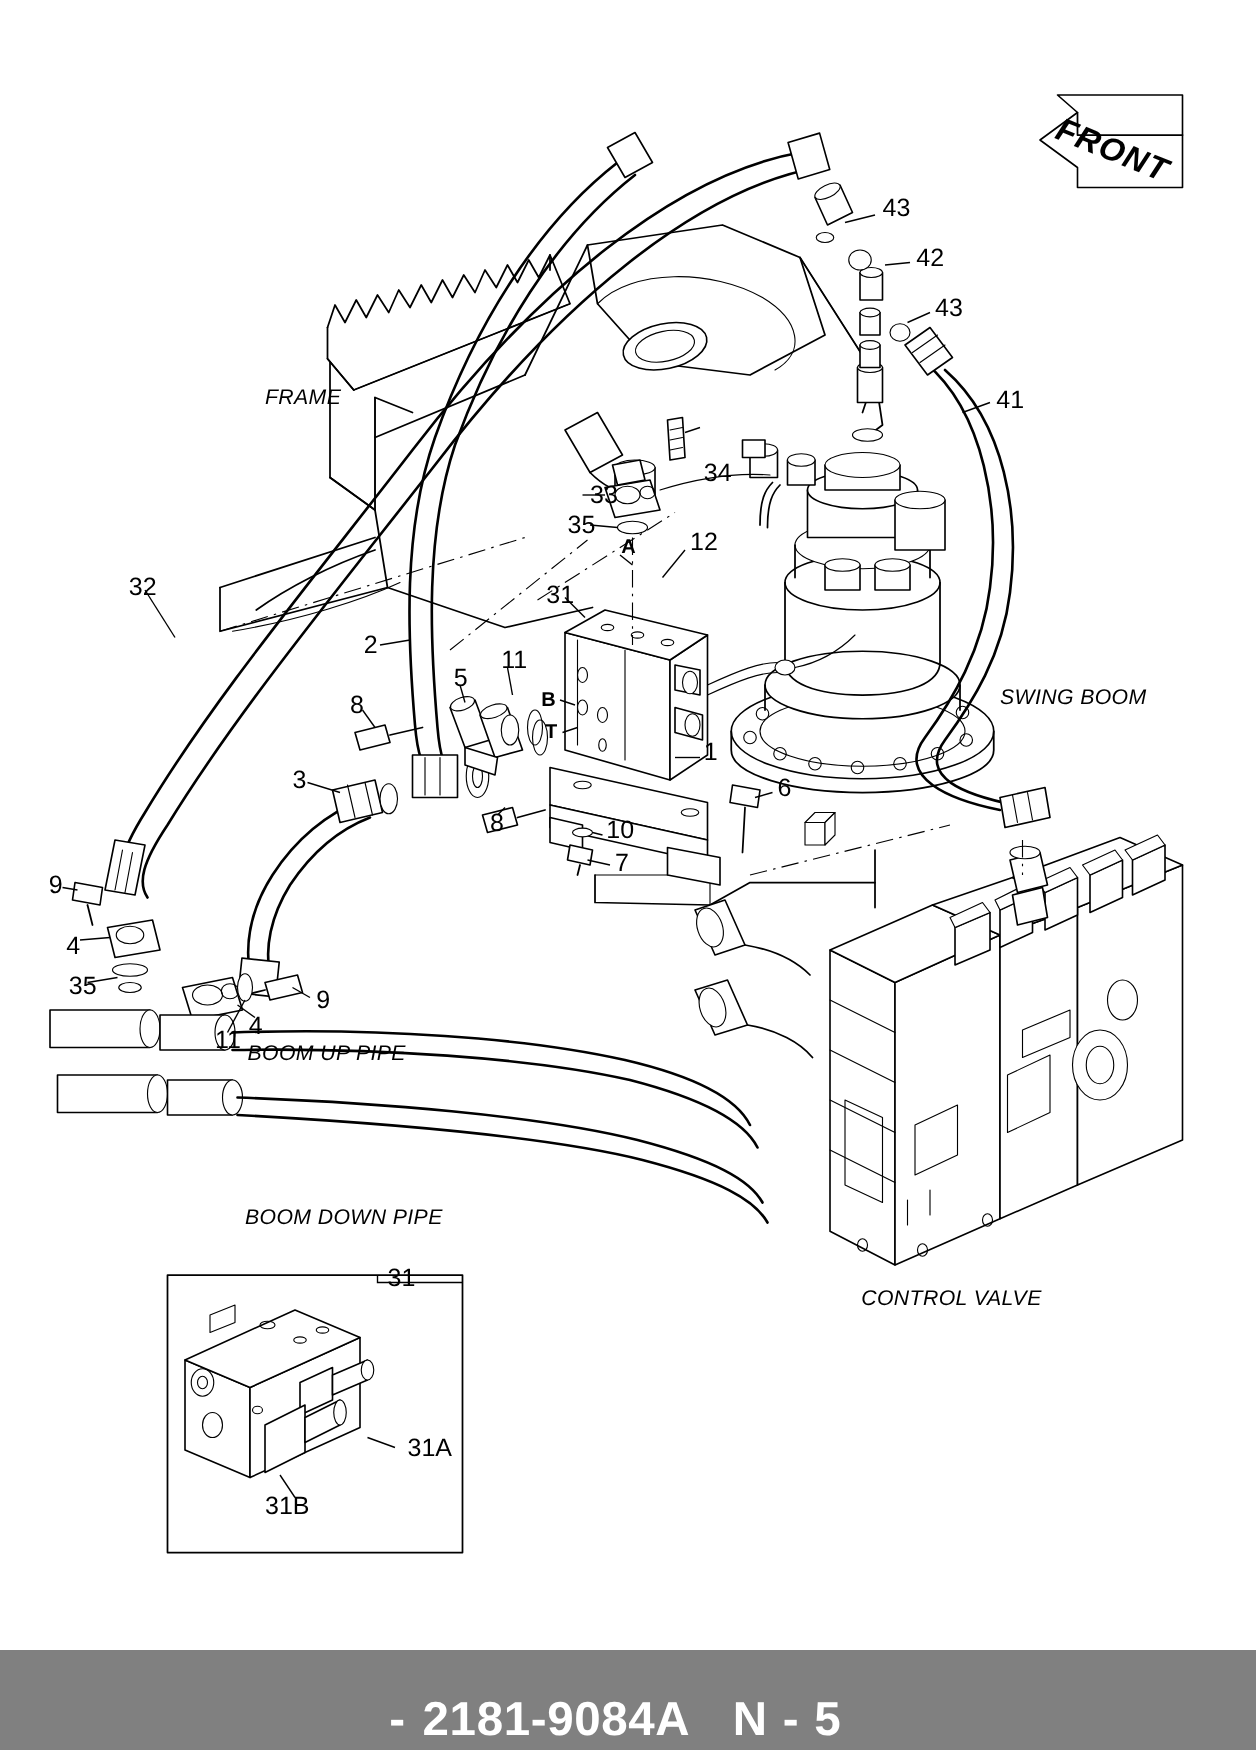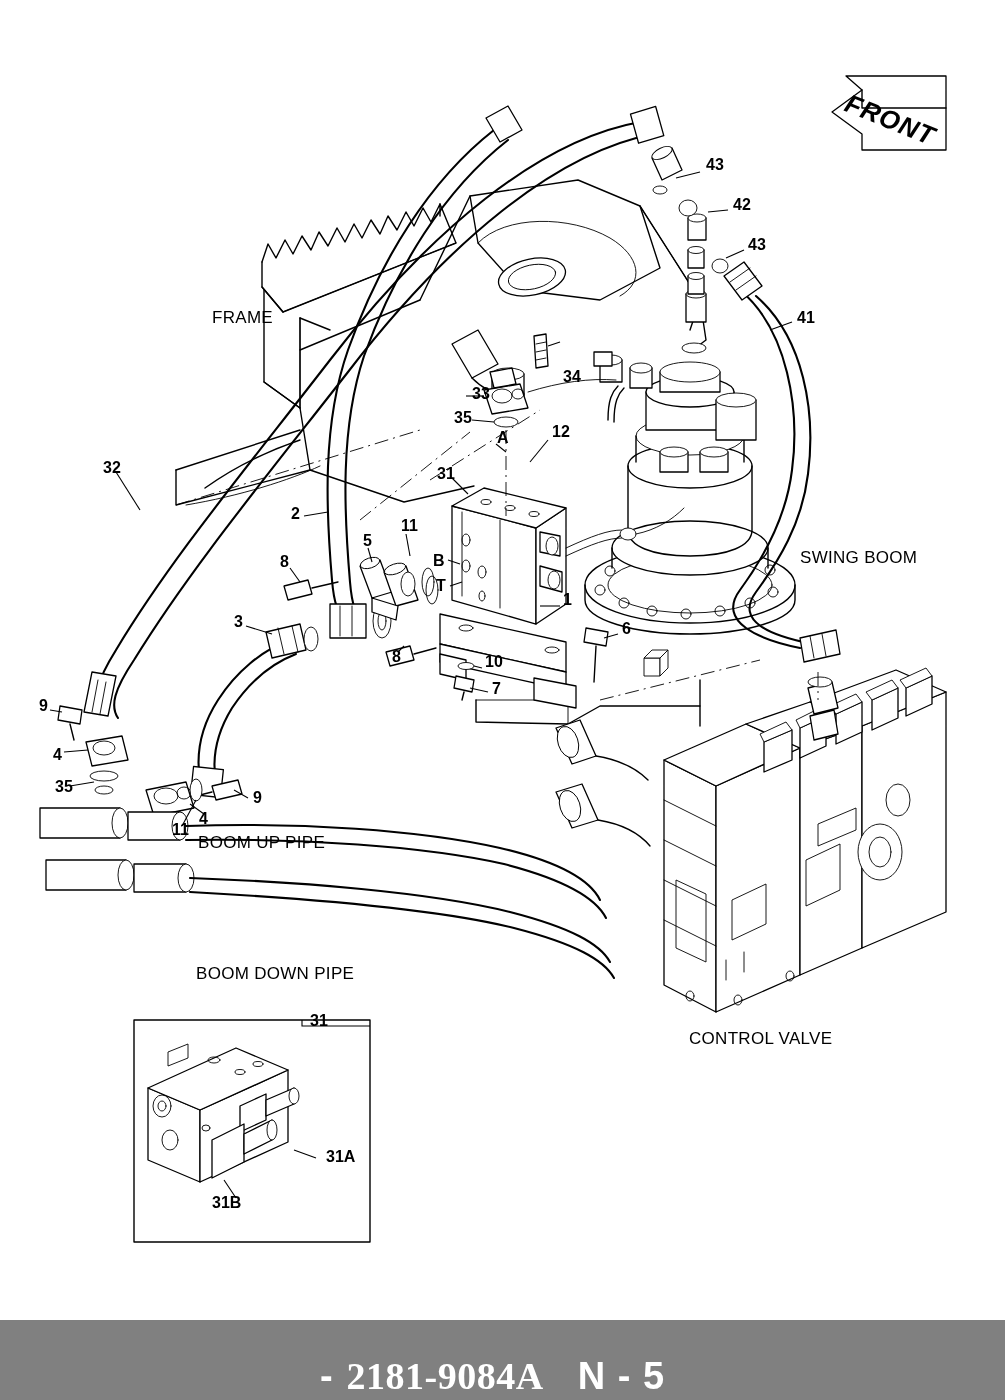--- a/index.html
+++ b/index.html
@@ -32,26 +32,26 @@
     height: 1320px;
   }
   .lbl {
     position: absolute;
     font-family: "Liberation Sans", sans-serif;
     font-size: 16px;
     color: #000;
     white-space: nowrap;
   }
   .lbl.num {
-    font-size: 16px;
-    font-weight: bold;
+    font-size: 20px;
   }
   .lbl.big {
     font-size: 17px;
     letter-spacing: 0.3px;
+    font-style: italic;
   }
   .lbl.bold {
     font-weight: bold;
     font-size: 16px;
   }
   
   #footer {
     position: absolute;
     left: 0;
     top: 1320px;
@@ -498,18 +498,18 @@
     <div class="lbl num" style="left:310px; top:1012px;">31</div>
     <div class="lbl num" style="left:326px; top:1148px;">31A</div>
     <div class="lbl num" style="left:212px; top:1194px;">31B</div>
 
     <div class="lbl" style="left:852px; top:88px; font-size:26px; font-weight:bold; font-style:italic; transform:rotate(22deg); transform-origin:left top; letter-spacing:1px;">FRONT</div>
   </div>
 
   <div id="footer">
     <div id="footer-inner">
       <span class="sep" style="margin-left:-20px;">-</span>
-      <span class="part" style="margin-left:-20px;font-family:Liberation Serif, serif;">2181-9084A</span>
+      <span class="part" style="margin-left:-20px;">2181-9084A</span>
       <span class="page">N - 5</span>
     </div>
   </div>
 
 </div>
 
 </body></html>

